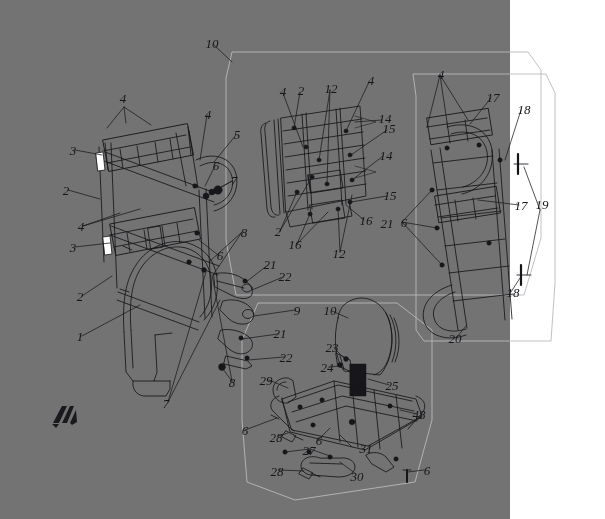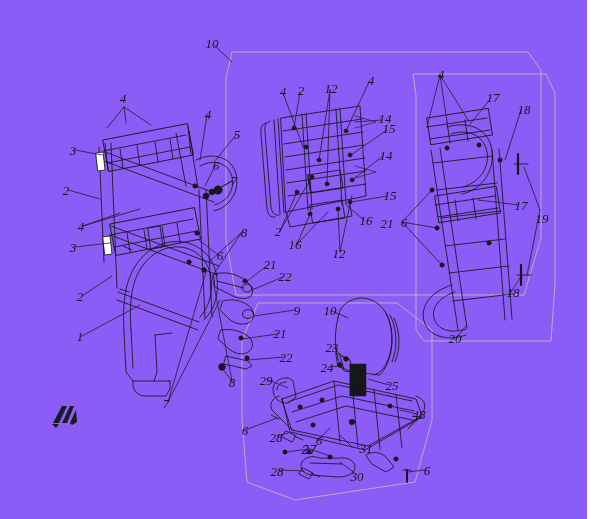--- a/index.html
+++ b/index.html
@@ -4,22 +4,22 @@
 <style>
   html,body{margin:0;padding:0;background:#ffffff;}
   body{
     width:605px;height:519px;
     font-family:"Liberation Serif", serif;
     overflow:hidden;
     position:relative;
   }
   #diagram-root{
     position:relative;
-    width:587px;height:519px;
-    background:#8b5cf6;
+    width:510px;height:519px;
+    background:#737373;
   }
   svg#art{
     position:absolute;left:0;top:0;
     width:605px;height:519px;
     display:block;
   }
   
   .part-line{fill:none;stroke:#16161a;stroke-width:0.85;stroke-linecap:round;stroke-linejoin:round;}
   .part-line-thin{fill:none;stroke:#1c1c20;stroke-width:0.6;stroke-linecap:round;stroke-linejoin:round;}
   .part-fill-dark{fill:#17171b;stroke:#17171b;stroke-width:0.5;}
@@ -410,34 +410,34 @@
   <div class="callout" style="left:297px;top:310px;">9</div>
   <div class="callout" style="left:280px;top:333px;">21</div>
   <div class="callout" style="left:286px;top:357px;">22</div>
   <div class="callout" style="left:166px;top:403px;">7</div>
   <div class="callout" style="left:232px;top:382px;">8</div>
 
   <div class="callout" style="left:441px;top:74px;">4</div>
   <div class="callout" style="left:493px;top:97px;">17</div>
   <div class="callout" style="left:524px;top:109px;">18</div>
   <div class="callout" style="left:521px;top:205px;">17</div>
-  <div class="callout" style="left:542px;top:218px;">19</div>
+  <div class="callout" style="left:542px;top:204px;">19</div>
   <div class="callout" style="left:387px;top:223px;">21</div>
   <div class="callout" style="left:404px;top:222px;">6</div>
   <div class="callout" style="left:513px;top:292px;">18</div>
   <div class="callout" style="left:455px;top:338px;">20</div>
 
   <div class="callout" style="left:330px;top:310px;">10</div>
   <div class="callout" style="left:332px;top:347px;font-style:italic;">23</div>
   <div class="callout" style="left:327px;top:367px;">24</div>
   <div class="callout" style="left:392px;top:385px;">25</div>
   <div class="callout" style="left:419px;top:414px;">48</div>
   <div class="callout" style="left:266px;top:380px;font-family:Liberation Serif, serif;">29</div>
   <div class="callout" style="left:276px;top:437px;">28</div>
   <div class="callout" style="left:319px;top:440px;">6</div>
   <div class="callout" style="left:366px;top:448px;">31</div>
-  <div class="callout" style="left:309px;top:450px;font-family:Liberation Mono, monospace;">27</div>
+  <div class="callout" style="left:309px;top:450px;">27</div>
   <div class="callout" style="left:277px;top:471px;">28</div>
   <div class="callout" style="left:357px;top:476px;">30</div>
   <div class="callout" style="left:427px;top:470px;">6</div>
   <div class="callout" style="left:245px;top:430px;">6</div>
 
 </div>
 
 </body></html>

